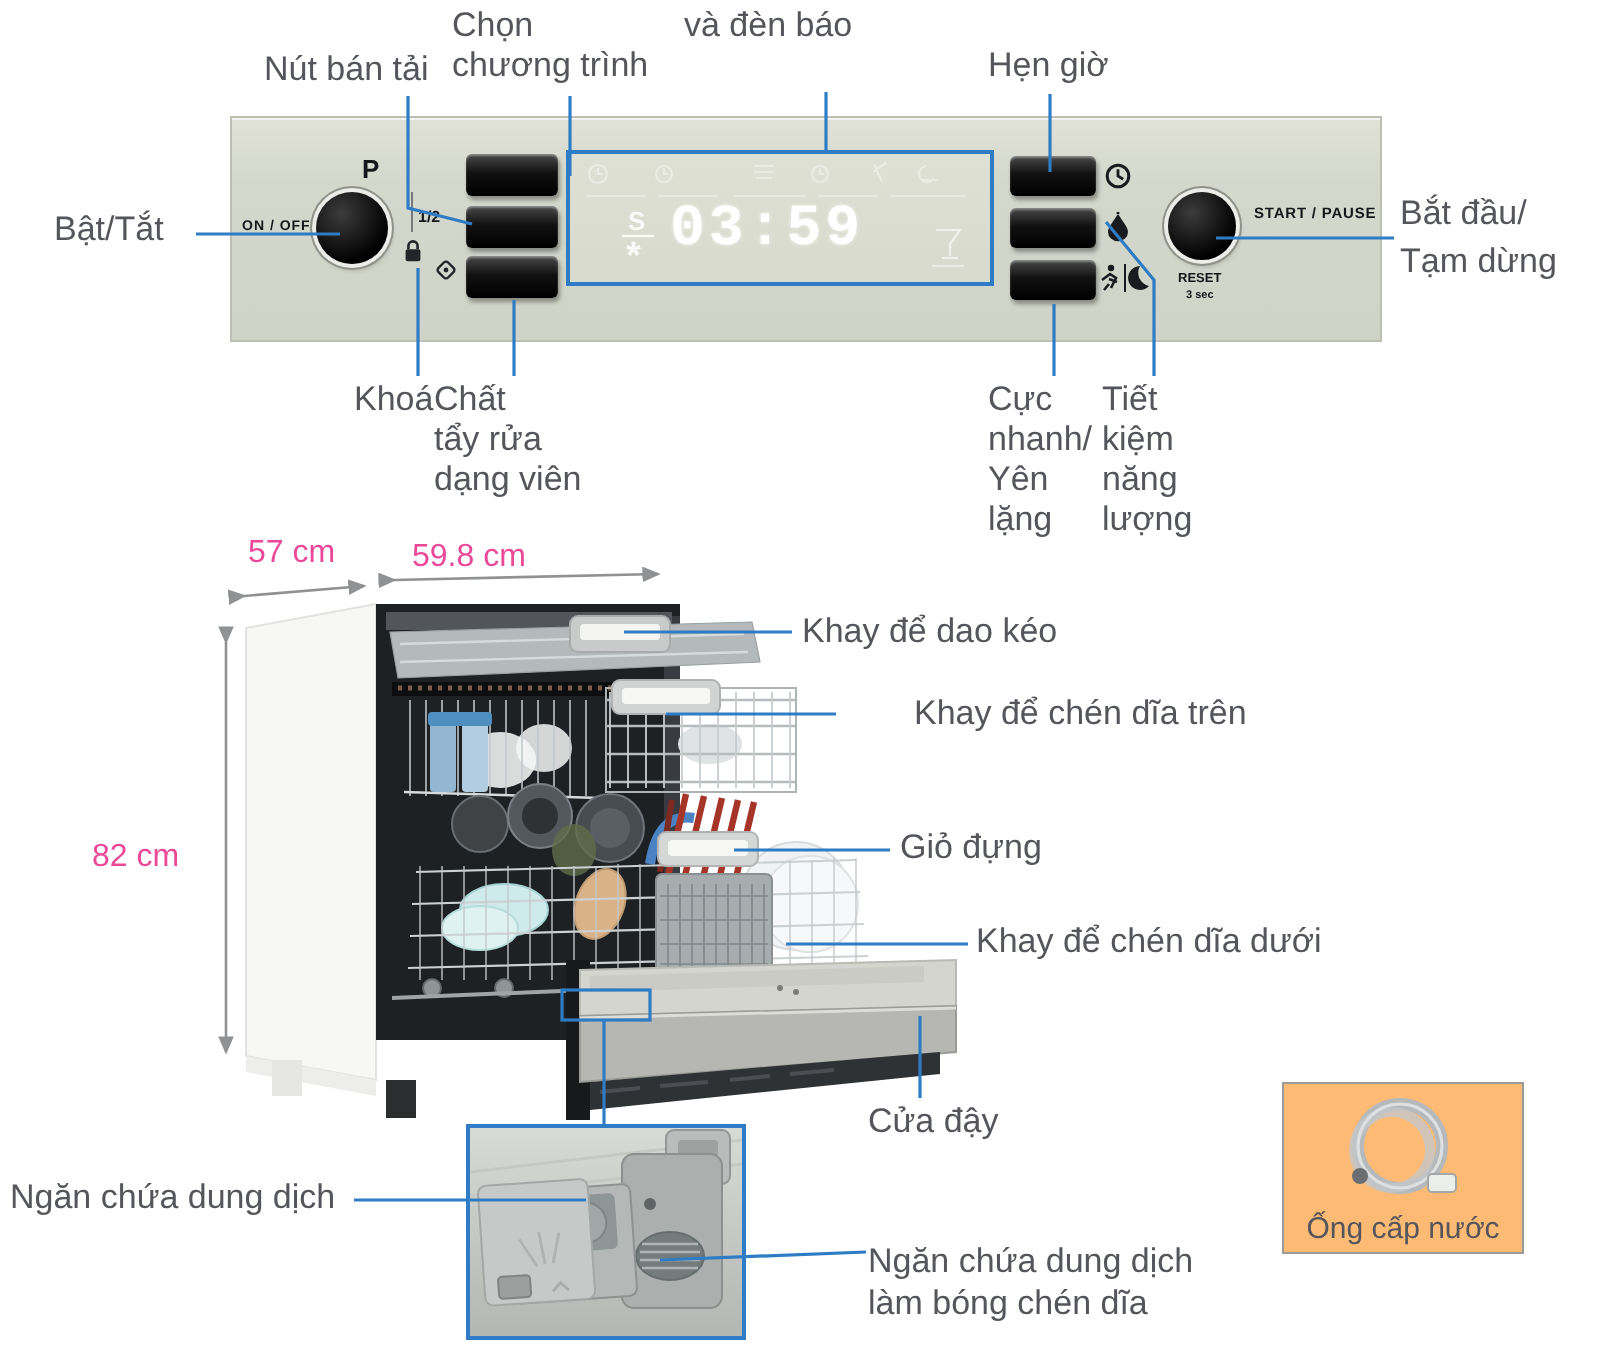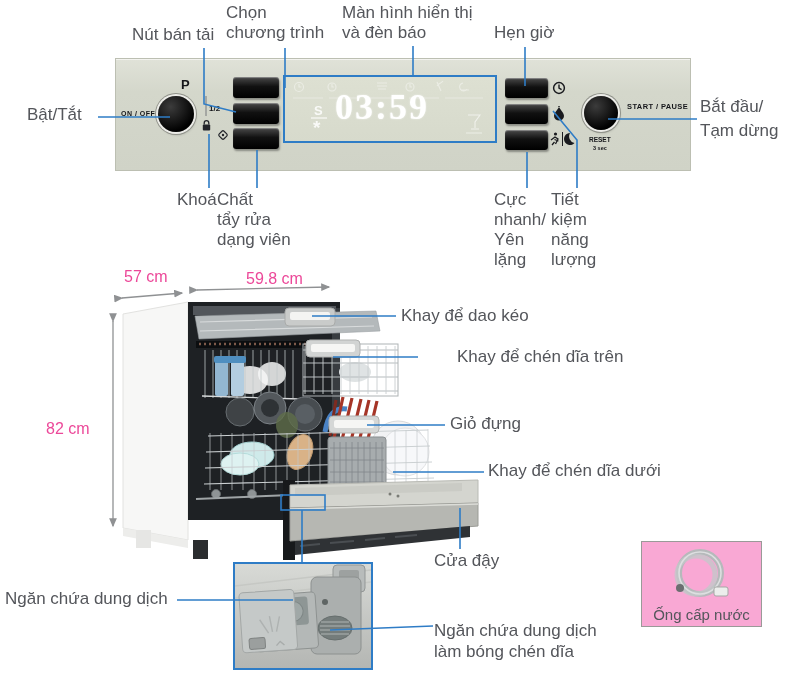--- a/index.html
+++ b/index.html
@@ -15,29 +15,29 @@
          box-shadow:inset 0 1px 0 rgba(255,255,255,.6);}
   .roundbtn{position:absolute;border-radius:50%;
          background:radial-gradient(circle at 35% 30%,#3c3c3c,#000 72%);
          box-shadow:0 0 0 2px #ecece8,0 0 0 3px #90928a,1px 2px 3px rgba(0,0,0,.45);z-index:2;}
   .pbtn{position:absolute;width:46px;height:21px;border-radius:3px;z-index:2;
          background:linear-gradient(#4a4a4a,#111 45%,#000);
          box-shadow:inset 0 1px 1px rgba(255,255,255,.35),1px 2px 2px rgba(0,0,0,.35);}
   .ptxt{position:absolute;color:#15161a;font-weight:bold;z-index:2;white-space:nowrap;}
   #display{position:absolute;left:283px;top:75px;width:210px;height:64px;z-index:2;
          background:linear-gradient(#dde0d2,#d7dacc);border:2px solid #2e7cc6;}
-  #time{position:absolute;left:50px;top:9px;font-family:Liberation Serif, serif;
-         font-weight:bold;font-size:36px;letter-spacing:2px;color:#fff;
+  #time{position:absolute;left:50px;top:21px;font-family:Liberation Mono, monospace;
+         font-weight:bold;font-size:29px;letter-spacing:2px;color:#fff;
          text-shadow:0 0 2px rgba(255,255,255,.7);}
   .icn{position:absolute;z-index:3;}
   #overlay{position:absolute;left:0;top:0;z-index:5;pointer-events:none;}
   #inset-box{position:absolute;left:233px;top:562px;width:136px;height:104px;
          border:2px solid #2e7cc6;z-index:4;background:#c6c8c5;}
   #acc-box{position:absolute;left:641px;top:541px;width:119px;height:84px;
-         border:1px solid #9a9a98;z-index:4;background:#f9a8d4;}
+         border:1px solid #9a9a98;z-index:4;background:#fdba74;}
   #acc-label{position:absolute;left:0;right:0;bottom:3px;text-align:center;
          font-size:15px;color:#54565b;}
 </style>
 </head>
 <body>
 
 <div id="stage">
 
   <div id="panel"></div>
 
@@ -114,21 +114,20 @@
   <div class="ptxt" style="left:589px;top:136px;font-size:6.5px;">RESET</div>
   <div class="ptxt" style="left:593px;top:145px;font-size:5.5px;">3 sec</div>
 
   <div class="lbl" style="left:27px;top:105px;">Bật/Tắt</div>
   <div class="lbl" style="left:132px;top:25px;">Nút bán tải</div>
   <div class="lbl center" style="left:226px;top:3px;width:100px;">
     <div>Chọn</div>
     <div>chương trình</div>
   </div>
   <div class="lbl center" style="left:342px;top:3px;width:142px;">
-    <div>Màn hình hiển thị</div>
     <div>và đèn báo</div>
   </div>
   <div class="lbl" style="left:494px;top:23px;">Hẹn giờ</div>
   <div class="lbl center" style="left:700px;top:95px;width:90px;line-height:24px;">
     <div>Bắt đầu/</div>
     <div>Tạm dừng</div>
   </div>
   <div class="lbl" style="left:177px;top:190px;">Khoá</div>
   <div class="lbl center" style="left:217px;top:190px;width:86px;">
     <div>Chất</div>
@@ -142,21 +141,21 @@
     <div>lặng</div>
   </div>
   <div class="lbl center" style="left:551px;top:190px;width:56px;">
     <div>Tiết</div>
     <div>kiệm</div>
     <div>năng</div>
     <div>lượng</div>
   </div>
 
   <div class="dim" style="left:124px;top:268px;">57 cm</div>
-  <div class="dim" style="left:206px;top:270px;margin-left:40px;">59.8 cm</div>
+  <div class="dim" style="left:206px;top:270px;">59.8 cm</div>
   <div class="dim" style="left:46px;top:420px;">82 cm</div>
 
   <div class="lbl" style="left:401px;top:306px;">Khay để dao kéo</div>
   <div class="lbl" style="left:423px;top:347px;margin-left:34px;">Khay để chén dĩa trên</div>
   <div class="lbl" style="left:450px;top:414px;">Giỏ đựng</div>
   <div class="lbl" style="left:488px;top:461px;">Khay để chén dĩa dưới</div>
   <div class="lbl" style="left:434px;top:551px;">Cửa đậy</div>
   <div class="lbl center" style="left:5px;top:588px;width:175px;line-height:21px;">
     <div>Ngăn chứa dung dịch</div>
   </div>

